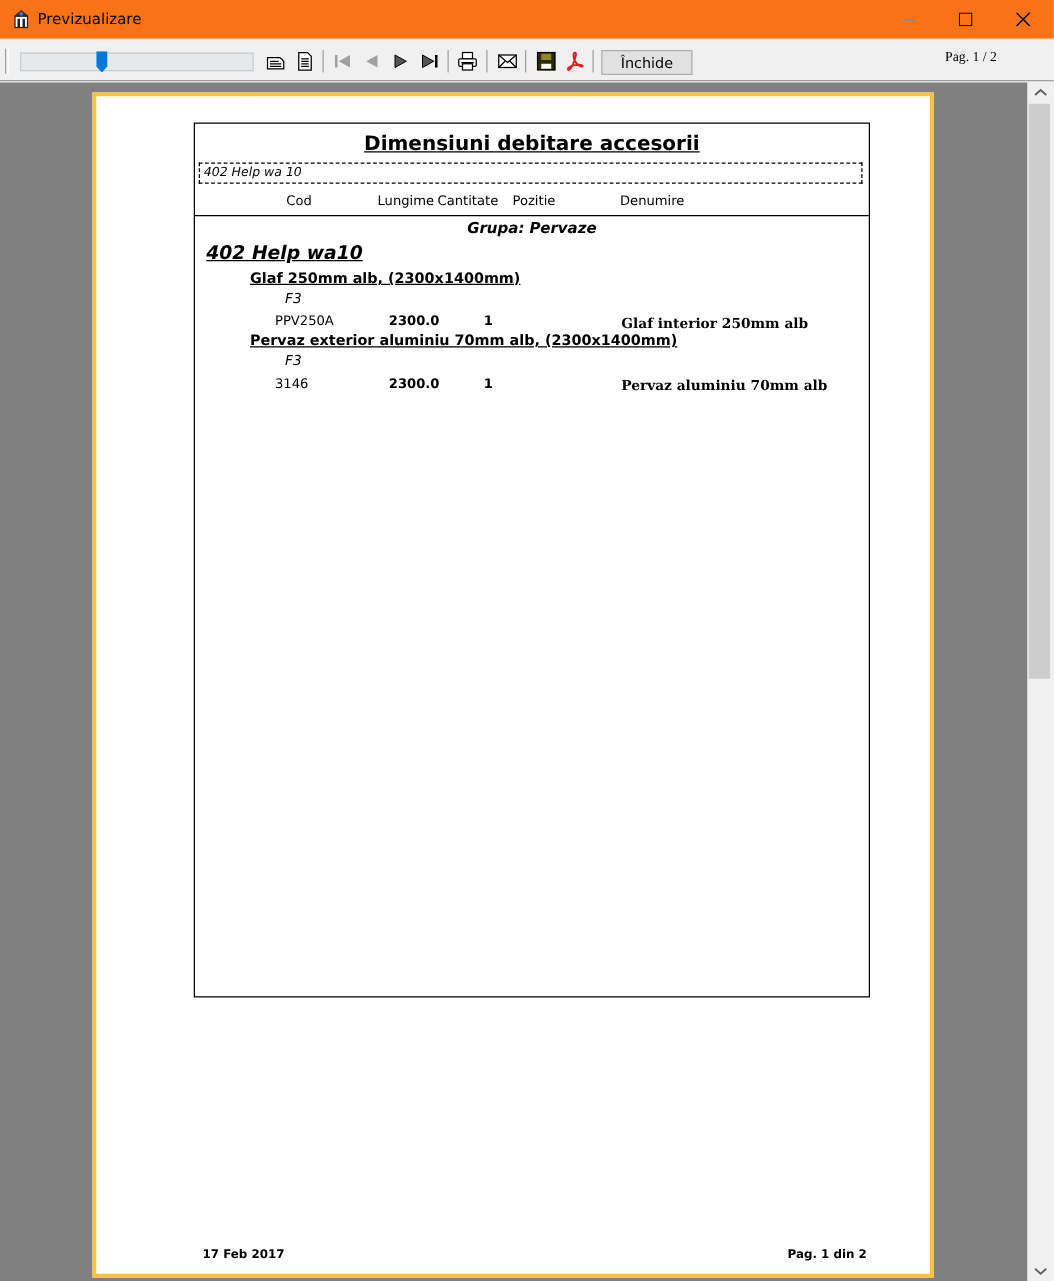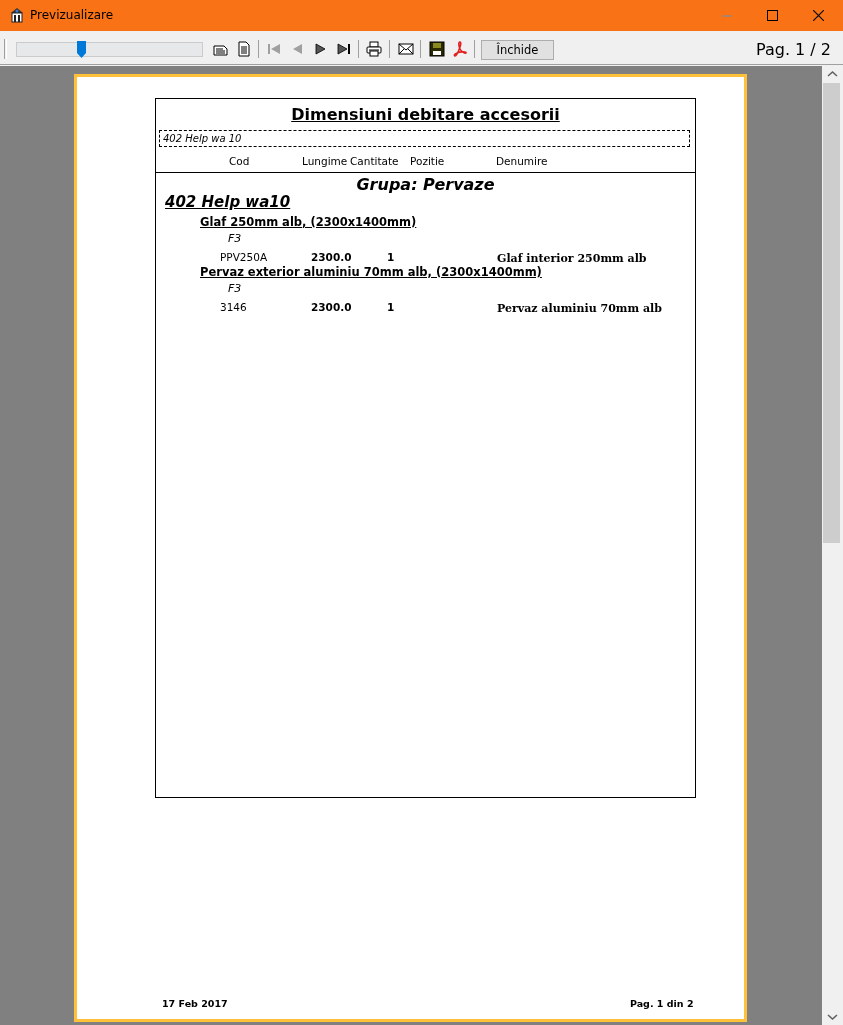--- a/index.html
+++ b/index.html
@@ -9,33 +9,33 @@
   .title-icon { position: absolute; left: 10px; top: 7px; width: 14px; height: 16px; }
   .title-text { position: absolute; left: 30px; top: 8px; font-size: 12px; color: #000; font-family: "DejaVu Sans", sans-serif; }
   .win-btn { position: absolute; top: 0; width: 46px; height: 31px; display: flex; align-items: center; justify-content: center; }
   .toolbar { position: absolute; left: 0; top: 31px; width: 843px; height: 34px; background: #f0f0f0; border-bottom: 1px solid #a0a0a0; }
   .grip { position: absolute; left: 4px; top: 8px; width: 3px; height: 20px; border-left: 1px solid #a0a0a0; border-right: 1px solid #fff; }
   .slider-track { position: absolute; left: 16px; top: 42px; width: 187px; height: 15px; background: #e6e8e9; border: 1px solid #c9cbcc; }
   .slider-thumb { position: absolute; left: 77px; top: 41px; width: 9px; height: 17px; }
   .tb-icon { position: absolute; top: 41px; width: 16px; height: 16px; }
   .tb-sep { position: absolute; top: 40px; width: 1px; height: 18px; background: #a0a0a0; }
   .close-btn { position: absolute; left: 481px; top: 40px; width: 73px; height: 20px; background: #e1e1e1; border: 1px solid #adadad; font-size: 11.5px; text-align: center; line-height: 18px; color: #000; font-family: "DejaVu Sans", sans-serif; }
-  .page-info { position: absolute; left: 756px; top: 40px; font-size: 16px; color: #000; }
+  .page-info { position: absolute; left: 756px; top: 40px; font-size: 11px; color: #000; font-family: Liberation Serif, serif; }
   .viewport { position: absolute; left: 0; top: 66px; width: 822px; height: 959px; background: #808080; }
   .vscroll { position: absolute; left: 822px; top: 66px; width: 21px; height: 959px; background: #f0f0f0; }
   .vscroll-up { position: absolute; left: 0; top: 0; width: 21px; height: 17px; }
   .vscroll-down { position: absolute; left: 0; bottom: 0; width: 21px; height: 17px; }
   .vscroll-thumb { position: absolute; left: 1px; top: 17px; width: 17px; height: 460px; background: #cdcdcd; }
   .paper { position: absolute; left: 74px; top: 74px; width: 673px; height: 948px; background: #fff; border: 3px solid #ffc13a; }
   .frame { position: absolute; left: 155px; top: 98px; width: 541px; height: 700px; border: 1px solid #000; background: #fff; }
   .report-title { position: absolute; left: 0; top: 6px; width: 100%; text-align: center; font-size: 16px; font-weight: bold; text-decoration: underline; font-family: "DejaVu Sans", sans-serif; color: #000; }
   .filter-box { position: absolute; left: 3px; top: 31px; width: 531px; height: 17px; border: 1px dashed #000; font-size: 10px; font-style: italic; padding-left: 3px; line-height: 15px; color: #000; }
   .col-h { position: absolute; top: 56px; font-size: 10.5px; color: #000; }
   .hdr-line { position: absolute; left: 0; top: 73px; width: 100%; height: 1px; background: #000; }
-  .group { position: absolute; left: 0; top: 76px; width: 100%; text-align: center; font-size: 16px; font-weight: bold; font-style: italic; }
+  .group { position: absolute; left: 0; top: 76px; width: 100%; text-align: center; font-size: 12px; font-weight: bold; font-style: italic; }
   .proj { position: absolute; left: 9px; top: 94px; font-size: 15px; font-weight: bold; font-style: italic; text-decoration: underline; }
   .item-title { position: absolute; left: 24px; font-size: 11.5px; font-weight: bold; text-decoration: underline; margin-left: 20px; }
   .pos { position: absolute; left: 40px; font-size: 11px; font-weight: normal; font-style: italic; margin-left: 32px; }
   .cell { position: absolute; font-size: 10.5px; }
   .cell.b { font-weight: bold; }
   .cell.serif { font-family: "DejaVu Serif", serif; font-weight: bold; font-size: 11px; }
   .footer-l { position: absolute; left: 162px; top: 998px; font-size: 9.5px; font-weight: bold; }
   .footer-r { position: absolute; left: 630px; top: 998px; font-size: 9.5px; font-weight: bold; }
 </style>
 </head>

